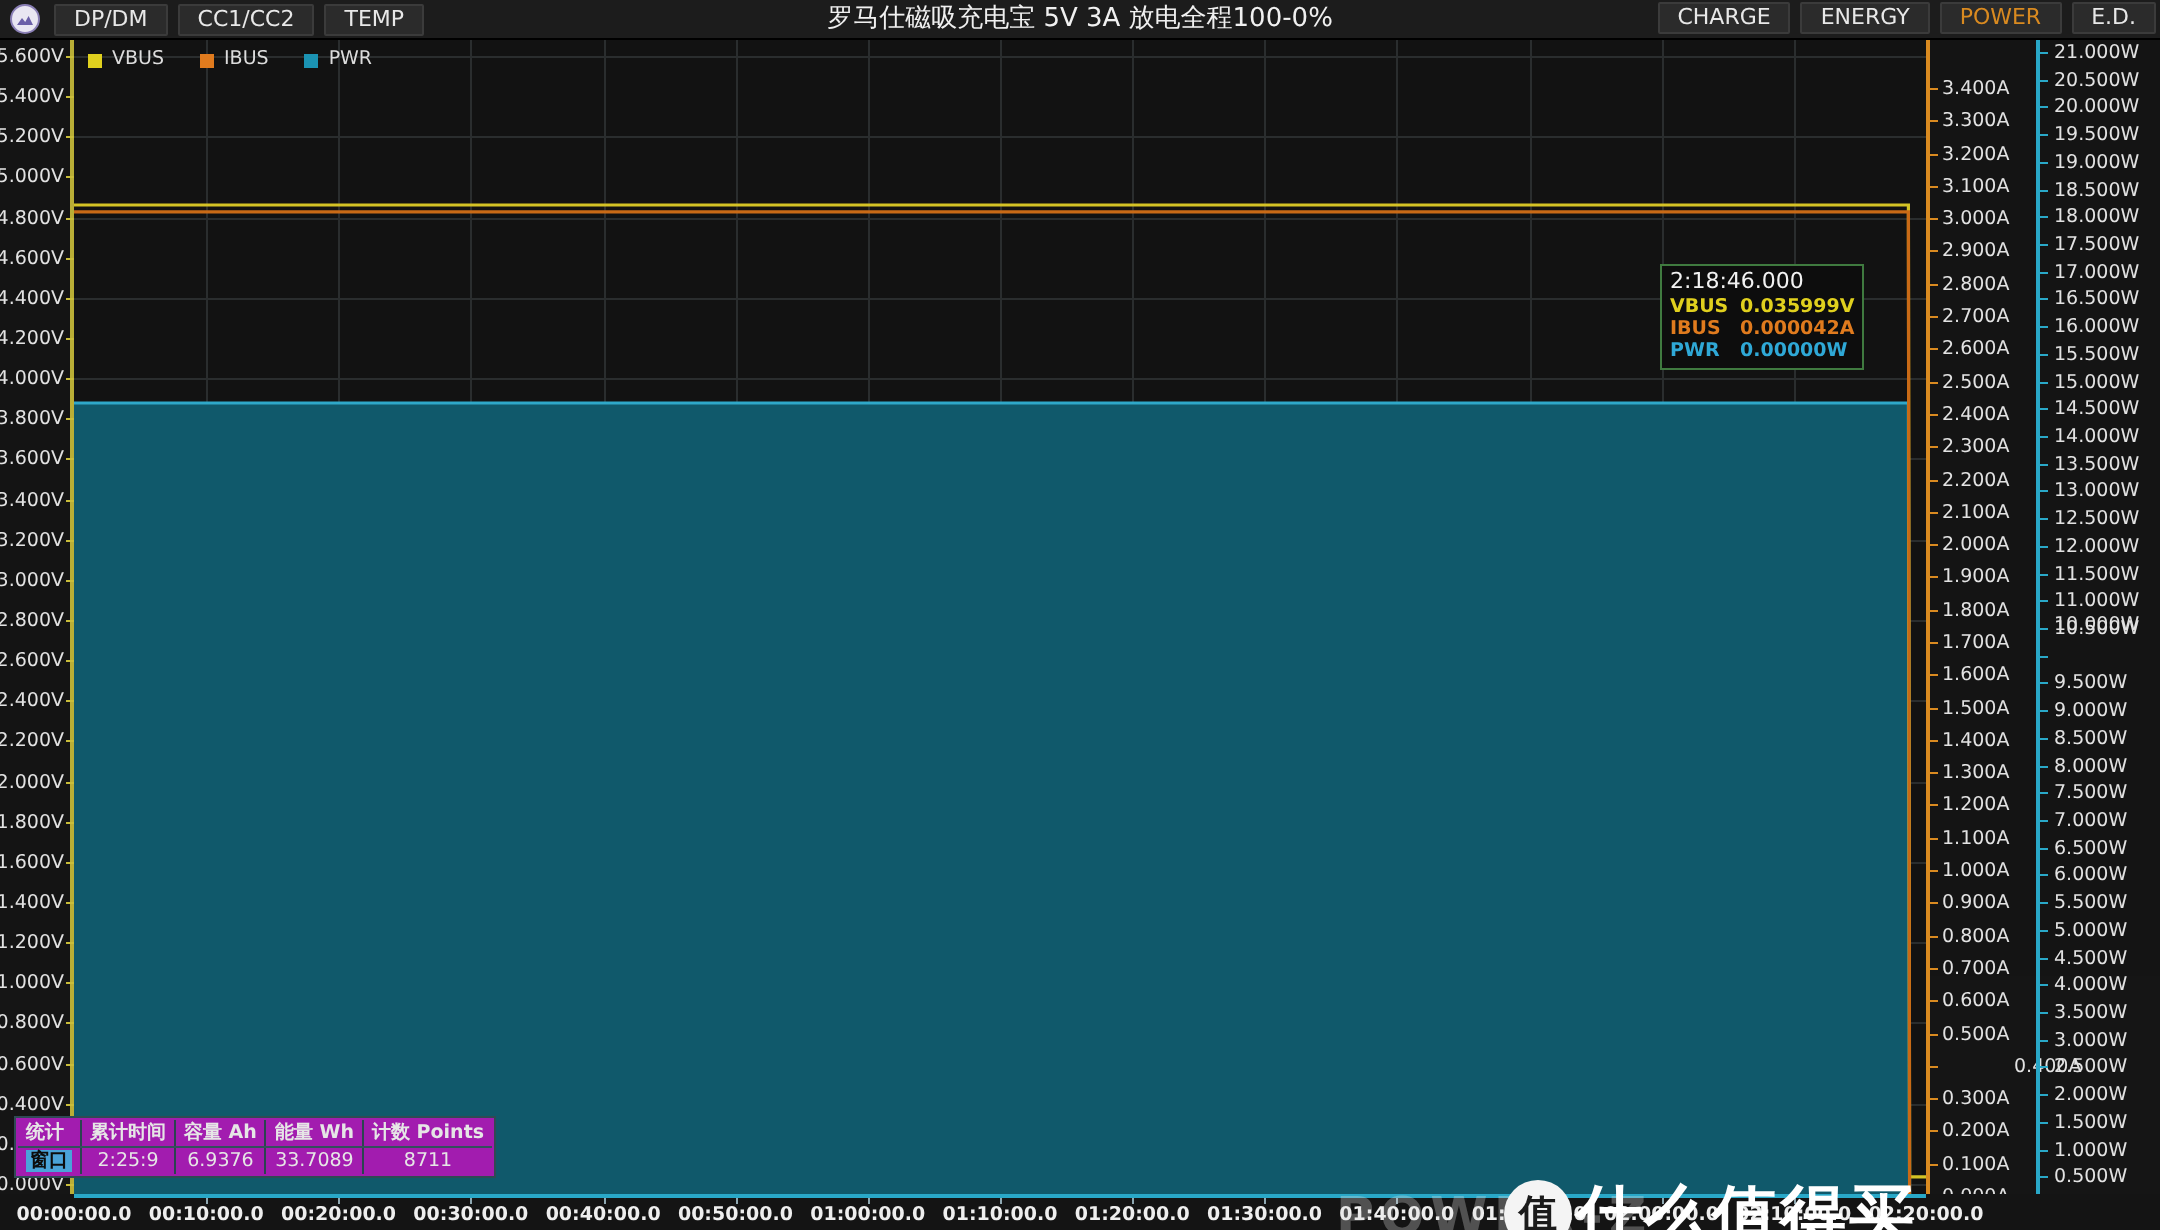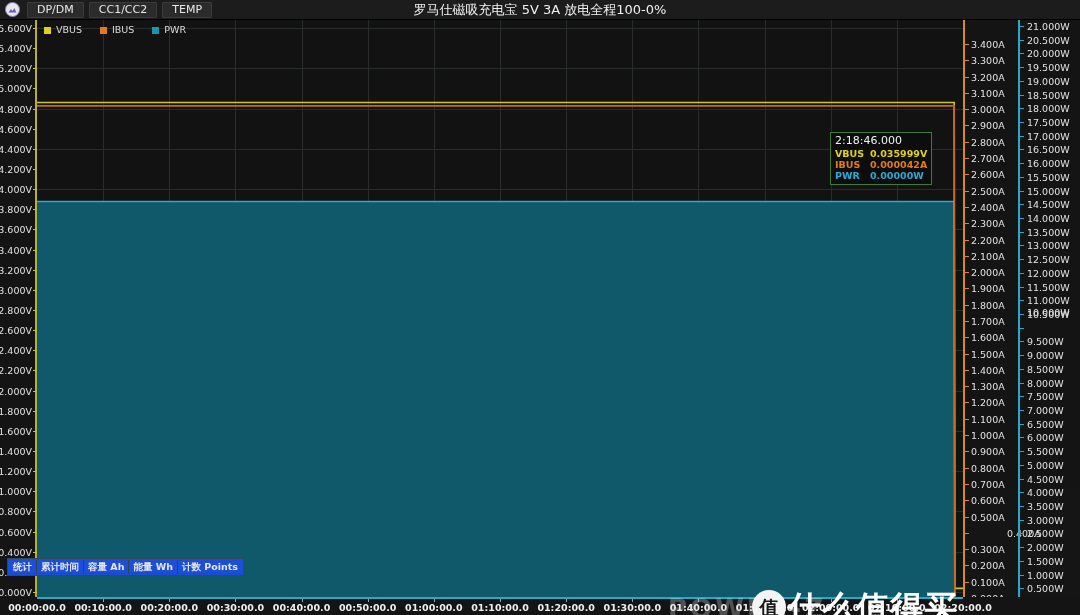--- a/index.html
+++ b/index.html
@@ -212,21 +212,21 @@
     display: flex; align-items: baseline;
     font-size: 9.5px; line-height: 11px;
   }
   .tt-name { width: 35px; font-weight: bold; }
   .tt-val  { font-weight: bold; }
 
   
   #stats {
     position: absolute;
     left: 7px; top: 538px;
-    background: #1d4ed8;
+    background: #a21caf;
     border: 1px solid #2f4a55;
     z-index: 7;
     padding: 1px;
   }
   #stats table { border-collapse: collapse; }
   #stats th, #stats td {
     font-size: 9.5px;
     line-height: 11px;
     padding: 1px 4px;
     white-space: nowrap;
@@ -294,20 +294,26 @@
       </div>
     </div>
     <div id="left-tabs" style="display:flex;align-items:center;">
         <div class="tab-btn">DP/DM</div>
         <div class="tab-btn">CC1/CC2</div>
         <div class="tab-btn">TEMP</div>
       </div>
 
     <div id="title">罗马仕磁吸充电宝 5V 3A 放电全程100-0%</div>
 
+    <div id="right-tabs">
+        <div class="tab-btn">CHARGE</div>
+        <div class="tab-btn">ENERGY</div>
+        <div class="tab-btn active-orange">POWER</div>
+        <div class="tab-btn">E.D.</div>
+      </div>
   </div>
 
   <div id="plot-area">
 
     <div id="axis-v">
       <div id="axis-v-line"></div>
     <div class="vlabel" style="top: 4px;">5.600V</div>
         <div class="vtick" style="top: 8px;"></div>
         <div class="vlabel" style="top: 24.1429px;">5.400V</div>
         <div class="vtick" style="top: 28.1429px;"></div>
@@ -640,20 +646,27 @@
         <thead>
             <tr id="stats-head">
               <th class="c0">统计</th>
               <th class="colsep">累计时间</th>
               <th class="colsep">容量 Ah</th>
               <th class="colsep">能量 Wh</th>
               <th class="colsep">计数 Points</th>
             </tr>
           </thead>
         <tbody id="stats-body">
+            <tr>
+              <td class="c0"><span class="tag" style="background: rgb(74, 163, 217);">窗口</span></td>
+              <td class="colsep">2:25:9</td>
+              <td class="colsep">6.9376</td>
+              <td class="colsep">33.7089</td>
+              <td class="colsep">8711</td>
+            </tr>
           </tbody>
       </table>
     </div>
 
     <div id="watermark">
       <div id="wm-pow">POWER-Z</div>
       <div id="wm-badge">值</div>
       <div id="wm-cn">什么值得买</div>
     </div>
 

